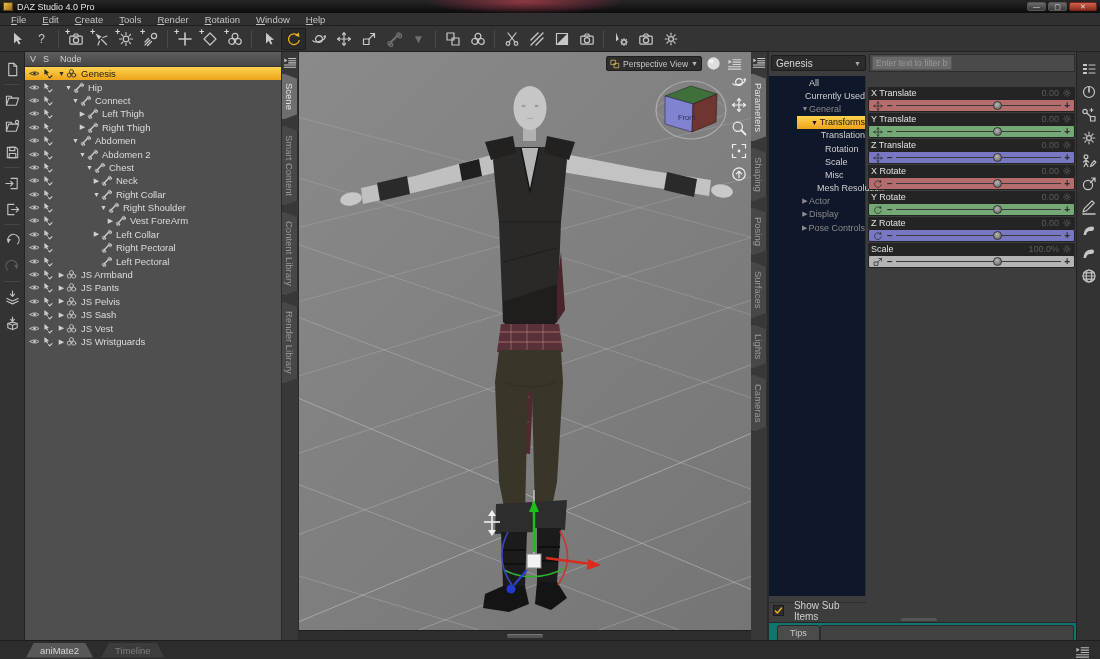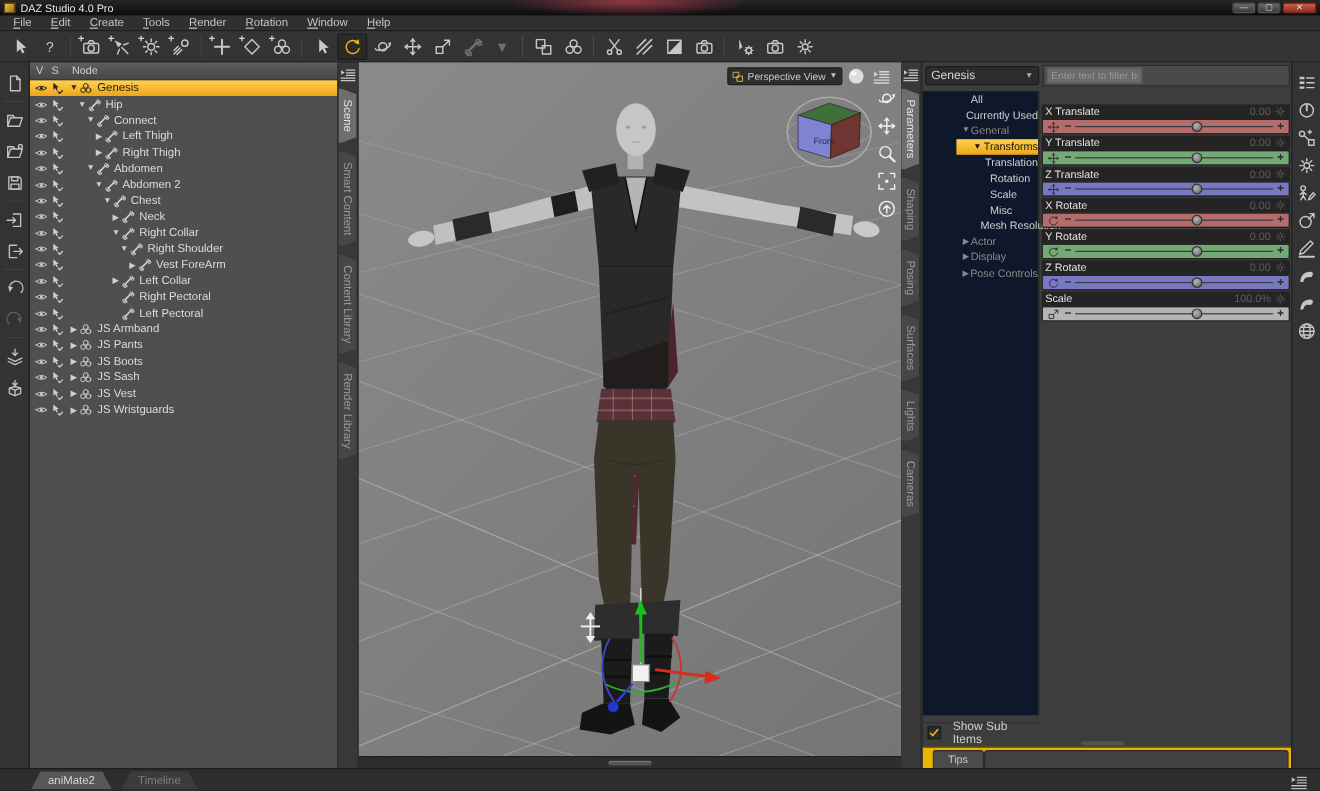--- a/index.html
+++ b/index.html
@@ -127,21 +127,21 @@
   .shead .gear { width:10px; height:10px; color:#585858; margin-left:3px; }
   .sbar { height:13px; border-radius:2px; border:1px solid #222; display:flex; align-items:center;
     position:relative; padding:0 4px; color:#2c2c2c; }
   .sbar .sic { width:10px; height:10px; margin-right:4px; }
   .sbar .minus, .sbar .plus { font-size:10px; font-weight:bold; line-height:1; }
   .sbar .minus { margin-right:3px; }
   .sbar .plus { margin-left:3px; }
   .strack { flex:1; height:1px; background:#3a3a3a; position:relative; }
   .shandle { position:absolute; top:-4.5px; width:9px; height:9px; border-radius:50%;
     background:radial-gradient(circle at 40% 35%, #b5b5b5, #5f5f5f); border:1px solid #333; }
-  #tips-bar { position:absolute; left:0; bottom:0; width:308px; height:18px; background:#eab308;
+  #tips-bar { position:absolute; left:0; bottom:0; width:308px; height:18px; background:#0f766e;
     border-top:1px solid #262626; display:flex; align-items:flex-end; }
   #tips-tab { height:15px; margin-left:8px; padding:2px 12px; background:#4b4b4b; color:#c9c9c9;
     border:1px solid #2b2b2b; border-bottom:none; border-radius:3px 3px 0 0; font-size:9px; }
   #tips-rest { flex:1; height:15px; background:#424242; border:1px solid #2b2b2b; border-bottom:none;
     margin-right:3px; border-radius:3px 3px 0 0; }
   #param-grip { position:absolute; left:120px; bottom:18px; width:60px; height:4px; }
   #param-grip .grip { width:36px; height:3px; margin:0 auto; background:#555; border-radius:2px; }
 
   
   #rightbar { left:1076px; top:52px; width:24px; height:588px; background:#333; position:absolute;
@@ -1048,21 +1048,21 @@
         <span class="arrow">▶</span>
         <span class="ic">
           <svg viewBox="0 0 16 16">
             <g stroke="currentColor" fill="none" stroke-width="1.2" stroke-linecap="round" stroke-linejoin="round">
               <circle cx="8" cy="5.2" r="2.9"></circle>
               <circle cx="4.7" cy="10.4" r="2.9"></circle>
               <circle cx="11.3" cy="10.4" r="2.9"></circle>
             </g>
           </svg>
         </span>
-        <span class="lbl">JS Boots</span>
+        <span class="lbl">JS Pelvis</span>
       </div>
       <div class="trow">
         <span class="ic eye">
           <svg viewBox="0 0 16 16">
             <g stroke="currentColor" fill="none" stroke-width="1.2" stroke-linecap="round" stroke-linejoin="round">
               <path d="M1.5 8 Q8 3.2 14.5 8 Q8 12.8 1.5 8 Z"></path>
               <circle cx="8" cy="8" r="1.8" class="f"></circle>
             </g>
           </svg>
         </span>

